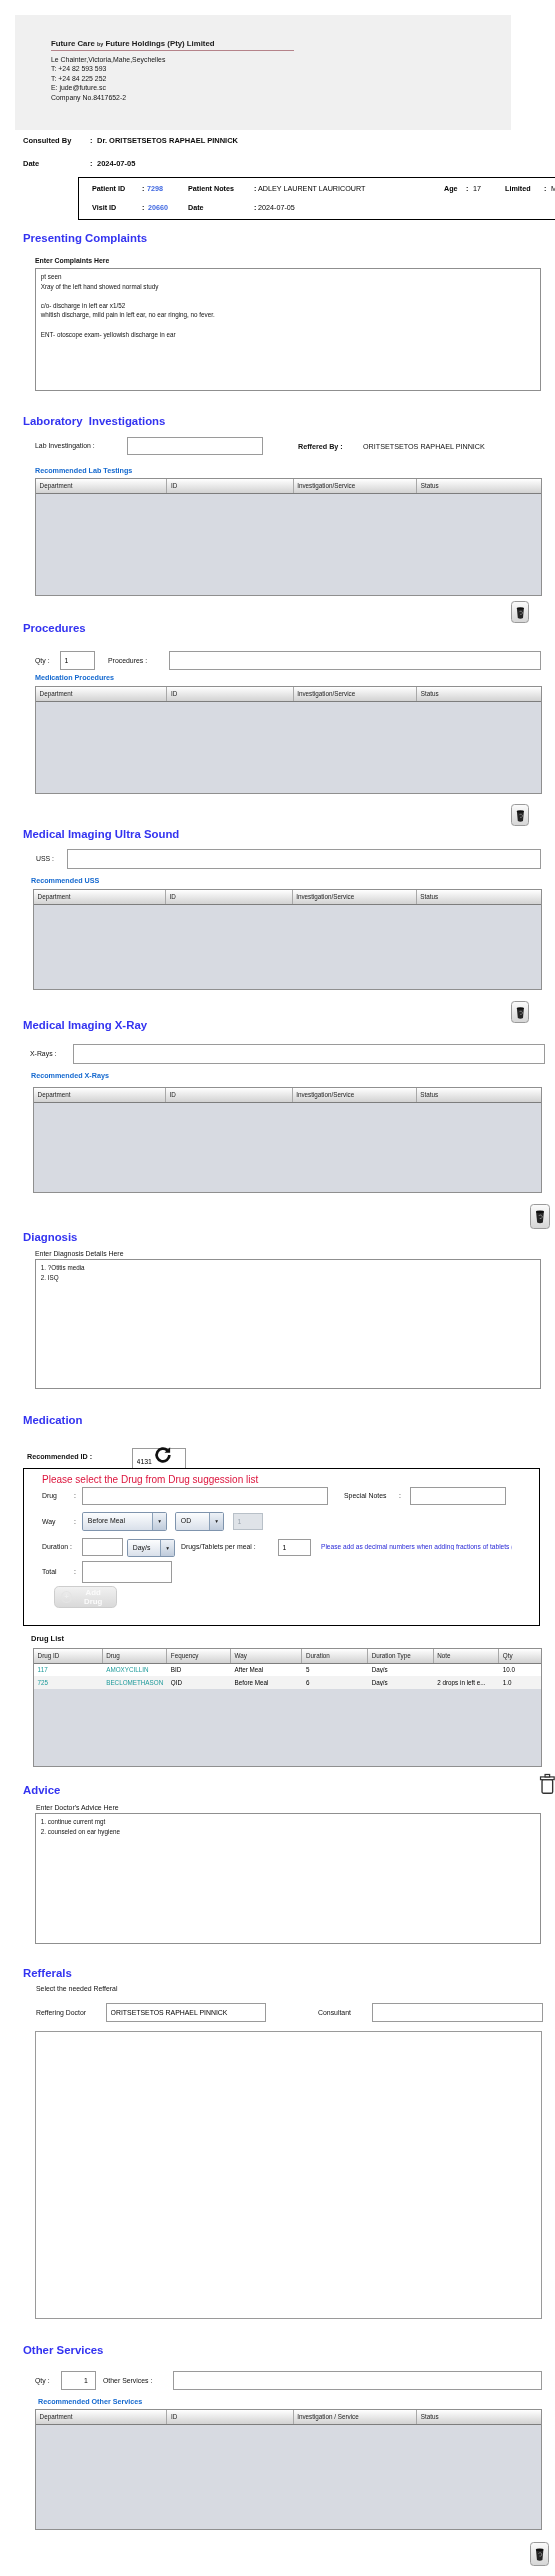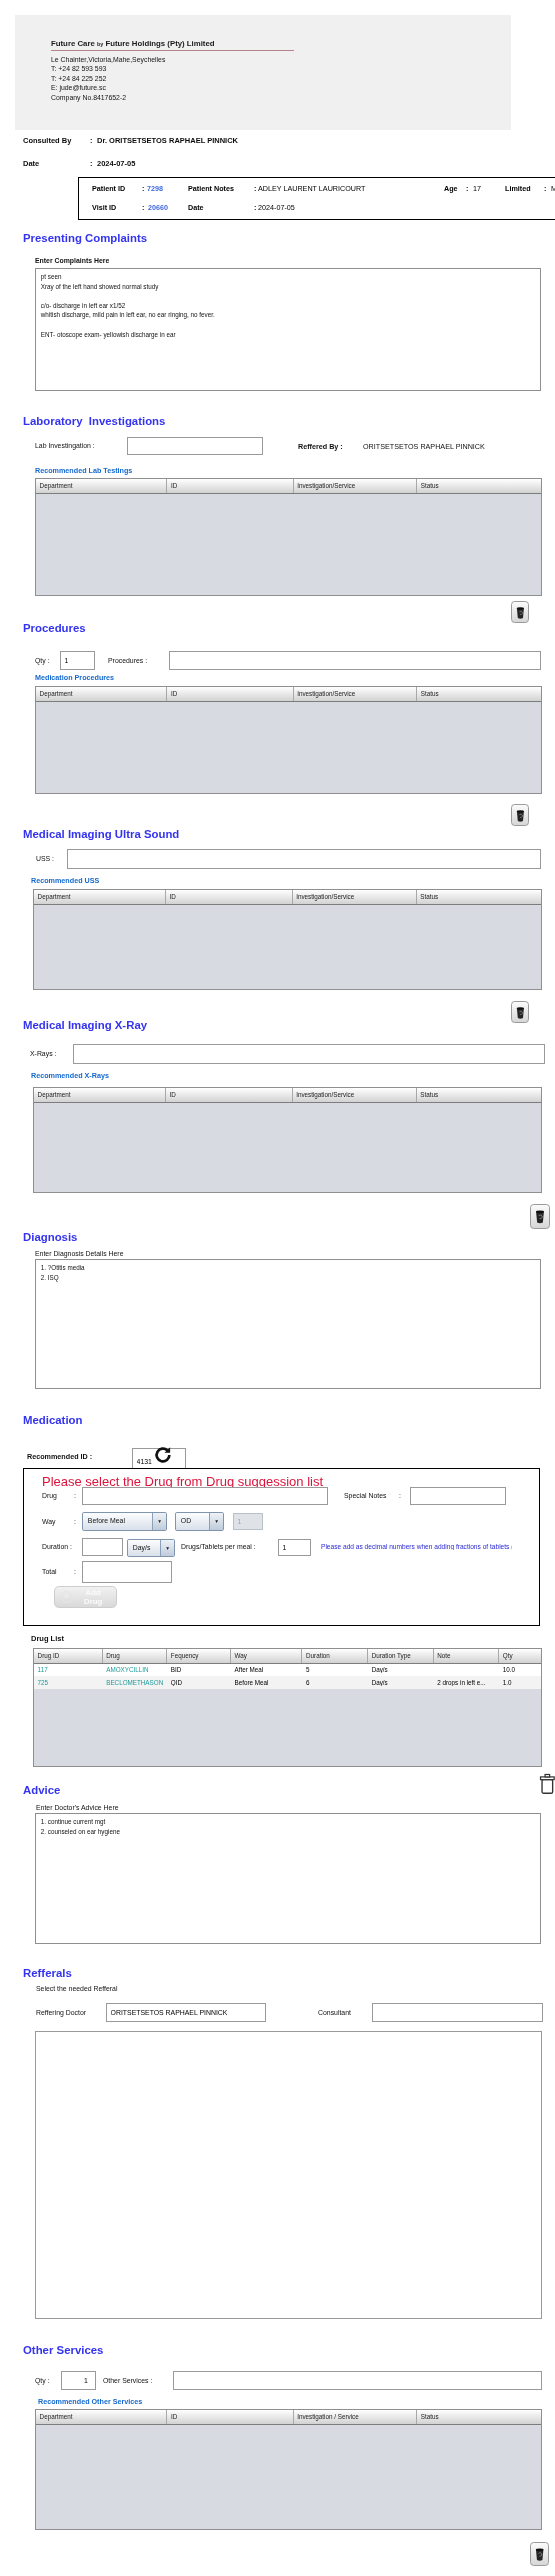--- a/index.html
+++ b/index.html
@@ -62,21 +62,21 @@
   .dc5{width:66px;} .dc6{width:66px;} .dc7{width:66px;} .dc8{width:42px;}
 
   
   .trash-btn{position:absolute;width:18px;height:21.5px;border:0.6px solid #9a9a9a;border-radius:3.6px;
              background:linear-gradient(#fbfbfb,#d6d6d6);display:flex;align-items:center;justify-content:center;
              cursor:pointer;box-sizing:border-box;}
   .trash-plain{position:absolute;cursor:pointer;background:transparent;border:none;}
 
   
   .med-panel{position:absolute;left:23px;top:1468px;width:517px;height:158px;border:1.8px solid #000;background:#fff;box-sizing:border-box;}
-  .warn{position:absolute;left:18px;top:4.8px;font-size:13px;color:#dc143c;white-space:nowrap;}
+  .warn{position:absolute;left:18px;top:4.8px;font-size:10px;color:#dc143c;white-space:nowrap;}
   .m-lbl{position:absolute;font-size:6.9px;color:#101010;white-space:nowrap;}
   .m-colon{position:absolute;font-size:6.9px;color:#101010;}
   .blue-note{position:absolute;font-size:6.6px;color:#2929d6;white-space:nowrap;overflow:hidden;width:191px;}
   .dd{position:absolute;display:flex;border:0.6px solid #7f94ad;border-radius:1.8px;
       background:linear-gradient(#fcfdfe,#d9e0ea);box-sizing:border-box;cursor:pointer;}
   .dd-val{flex:1;padding:4.2px 2.4px 0 4.8px;font-size:6.9px;color:#111;white-space:nowrap;overflow:hidden;}
   .dd-btn{width:13px;background:linear-gradient(#eef2f7,#bfcbdb);border-left:0.6px solid #8aa0b8;
           display:flex;align-items:center;justify-content:center;font-size:4.8px;color:#222;border-radius:0 1.2px 1.2px 0;}
   .inp-dis{position:absolute;border:0.6px solid #b8c0c8;background:#dfe3e8;color:#9aa4ae;
            font-size:6.9px;padding:0 3.6px;box-sizing:border-box;font-family:"Liberation Sans",sans-serif;}

